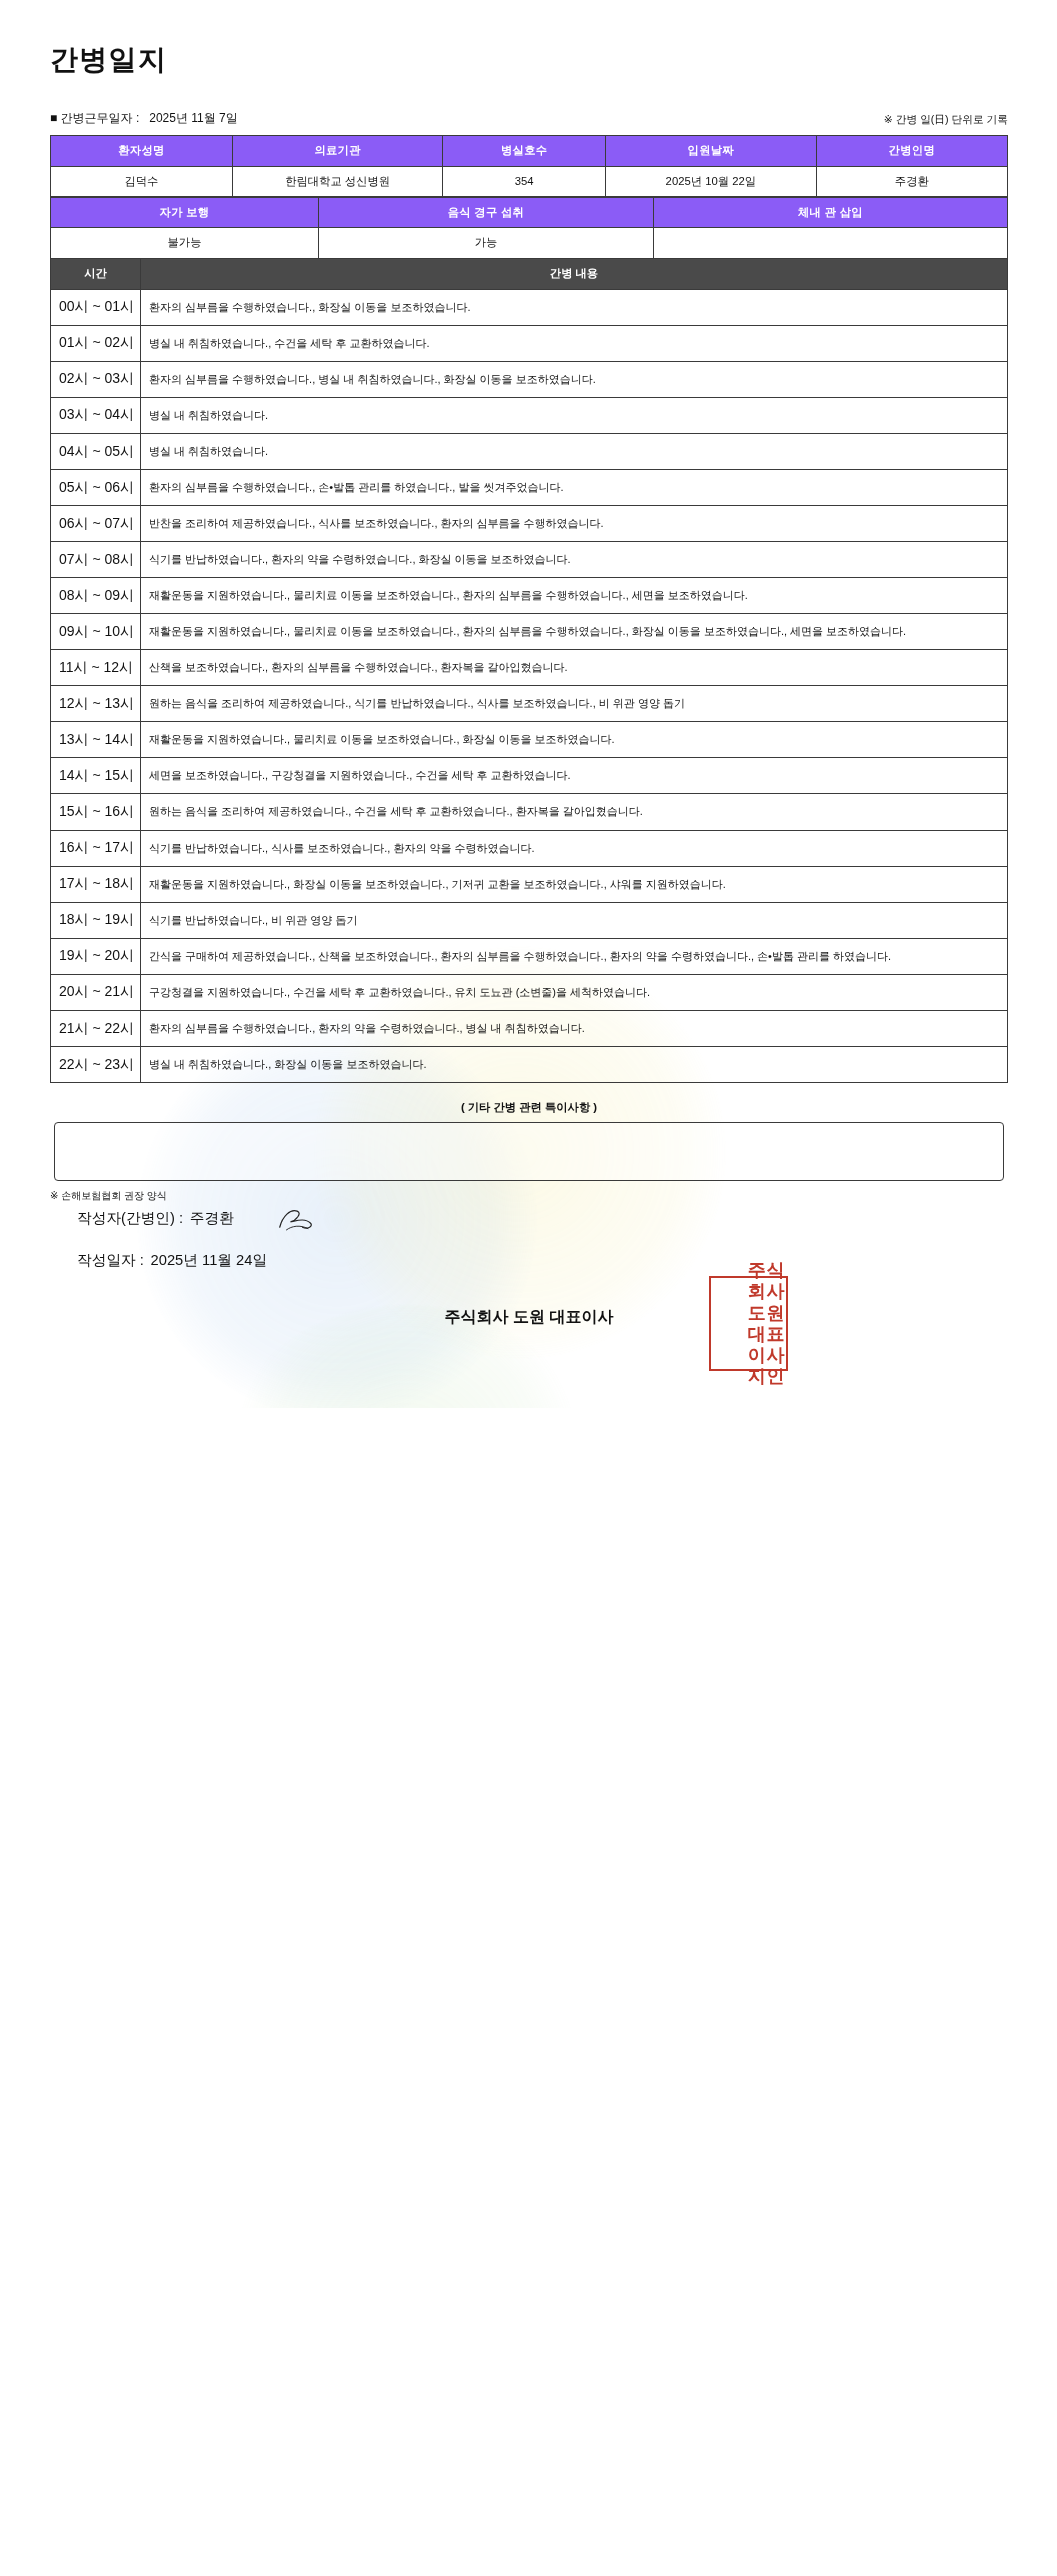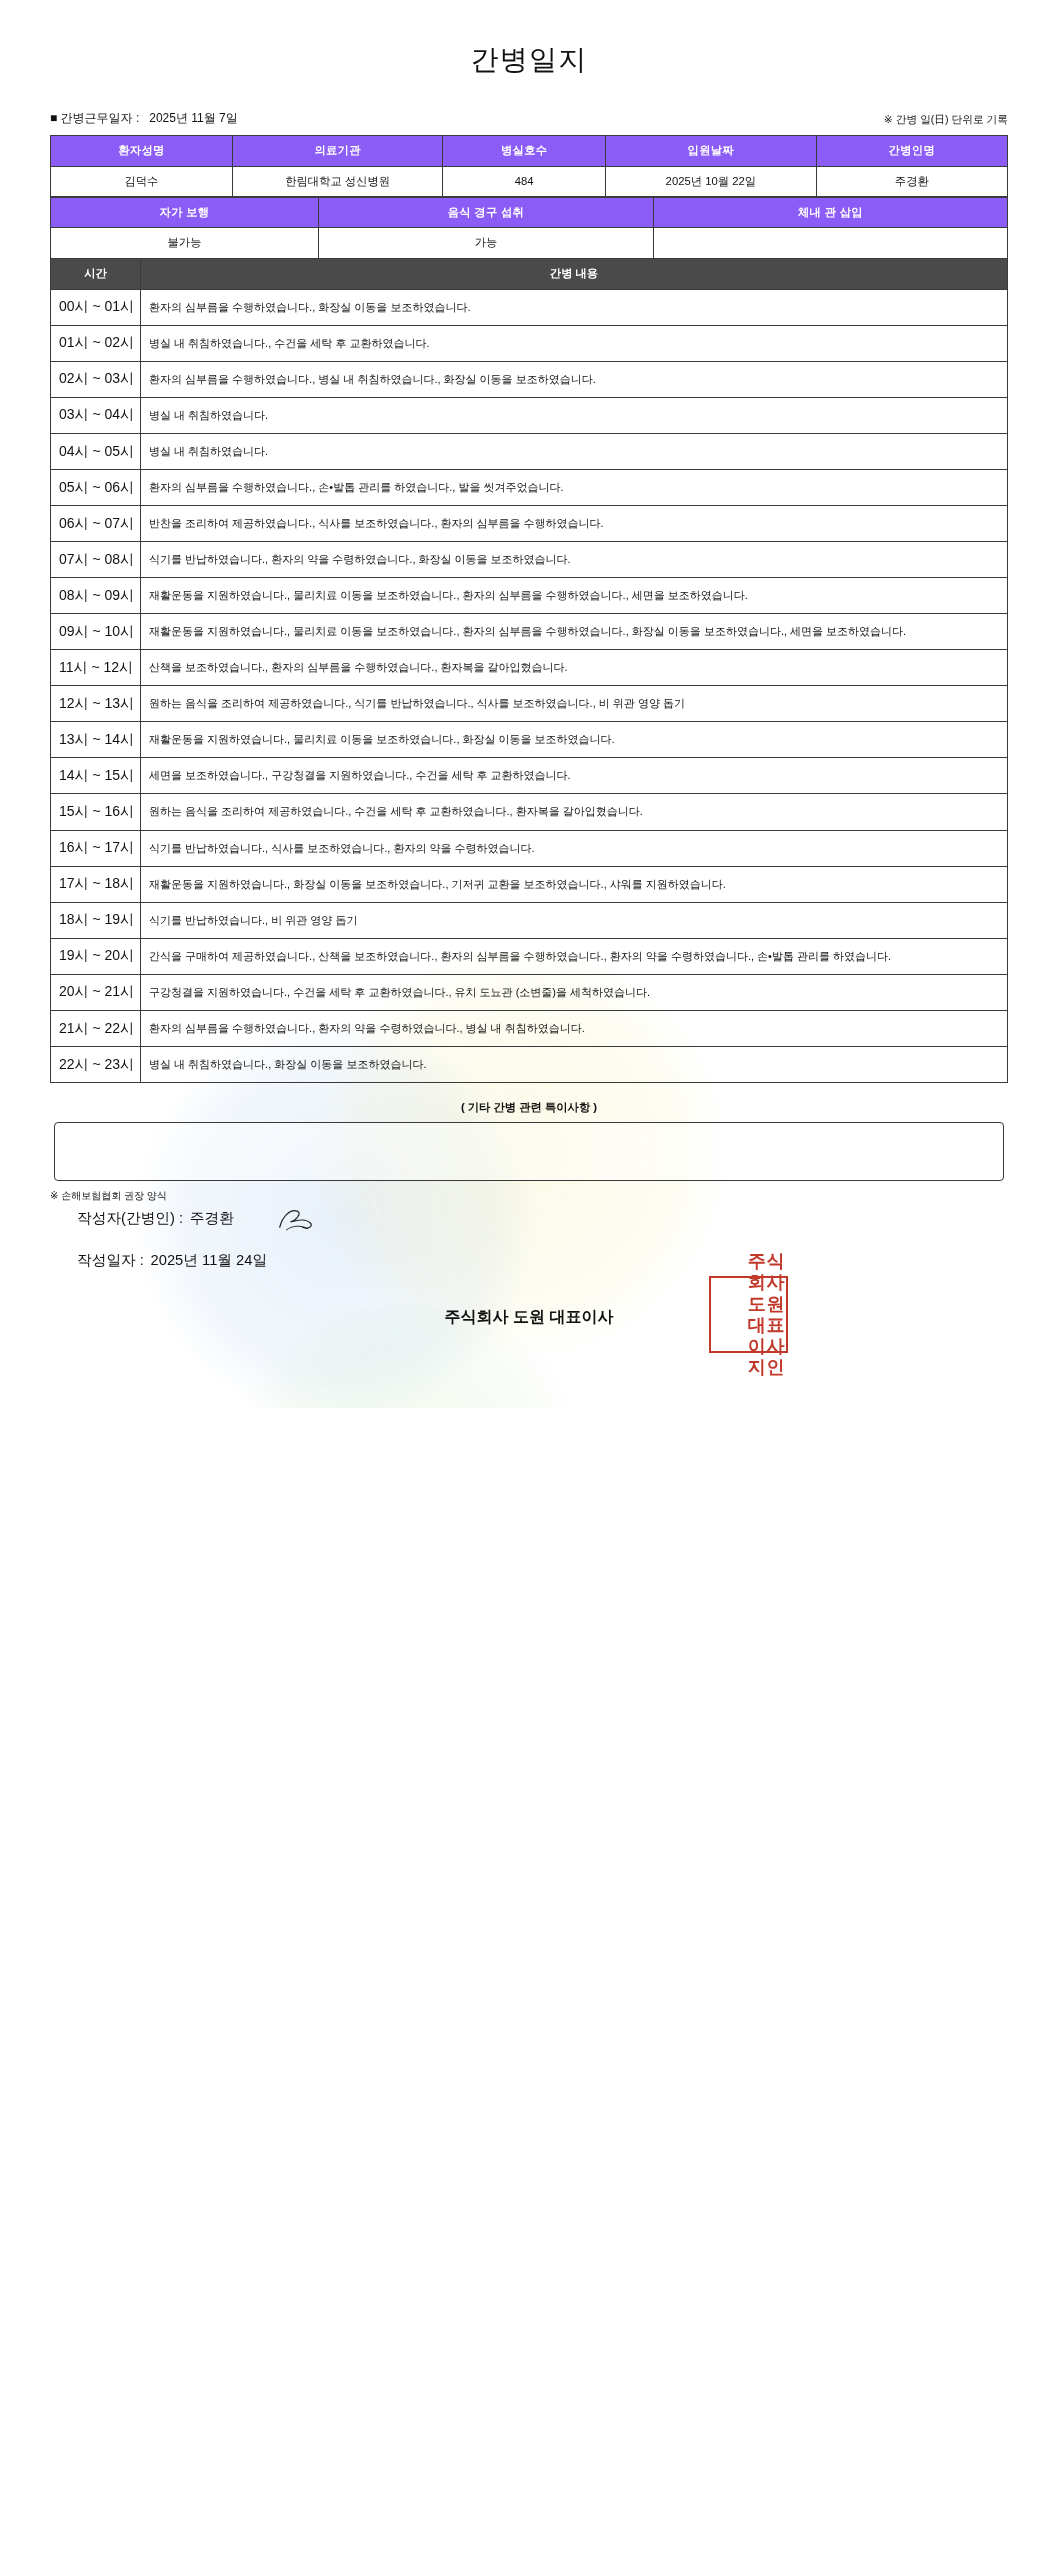--- a/index.html
+++ b/index.html
@@ -29,23 +29,23 @@
     background: radial-gradient(circle at 50% 50%, rgba(238,226,120,.60) 0%, rgba(238,226,120,.28) 55%, rgba(255,255,255,0) 72%);
   }
   .wm.green {
     left: 220px; top: 1305px; width: 373px; height: 313px;
     background: radial-gradient(circle at 50% 50%, rgba(170,215,150,.50) 0%, rgba(170,215,150,.24) 55%, rgba(255,255,255,0) 72%);
   }
 
   .page { position: relative; z-index: 2; padding: 0 50px; }
 
   h1.doc-title {
-    text-align: center;
+    text-align: left;
     font-size: 28px;
-    font-weight: normal;
+    font-weight: bold;
     letter-spacing: 1.3px;
     margin: 41px 0 0 0;
   }
 
   .meta-row {
     display: flex;
     justify-content: space-between;
     align-items: flex-end;
     margin: 31px 0 8px 0;
     font-size: 11.3px;
@@ -147,21 +147,21 @@
     font-weight: bold;
     margin: 37px 0 0 0;
     position: relative;
     padding-bottom: 80px;
   }
   .stamp {
     position: absolute;
     right: 220px;
     top: -31px;
     width: 79px;
-    height: 77px;
+    height: 95px;
     border: 2.7px solid #c0392b;
     color: #c0392b;
     display: flex;
     flex-wrap: wrap;
     align-content: center;
     justify-content: center;
     font-size: 18px;
     font-weight: bold;
     line-height: 1.18;
     letter-spacing: 0.7px;
@@ -202,21 +202,21 @@
         <tr>
       <th>환자성명</th>
       <th>의료기관</th>
       <th>병실호수</th>
       <th>입원날짜</th>
       <th>간병인명</th>
     </tr>
     <tr>
       <td class="val">김덕수</td>
       <td class="val">한림대학교 성신병원</td>
-      <td class="val">484</td>
+      <td class="val">354</td>
       <td class="val">2025년 10월 22일</td>
       <td class="val">주경환</td>
     </tr>
   </tbody>
     </table>
 
   <table class="grid" style="margin-top:-0.7px">
     <colgroup>
       <col style="width:28%">
         <col style="width:35%">

